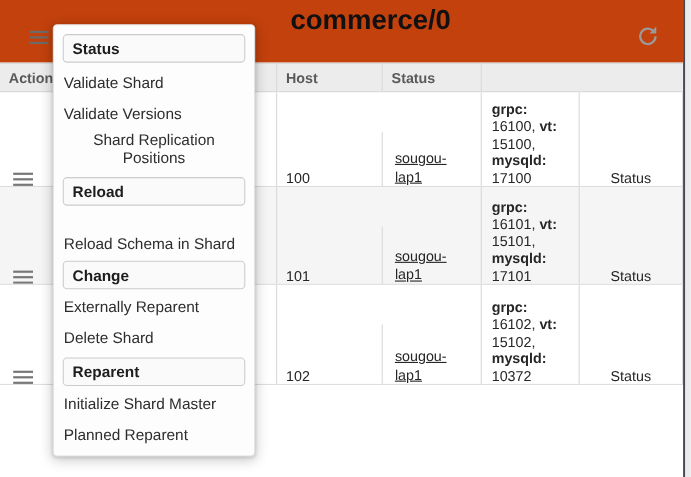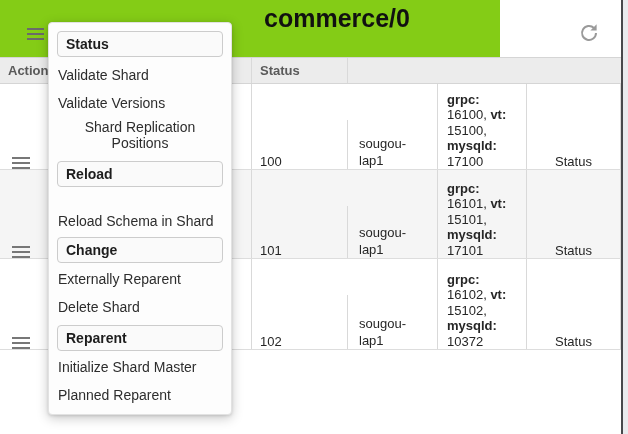--- a/index.html
+++ b/index.html
@@ -3,40 +3,40 @@
 <meta charset="utf-8">
 <style>
   * { margin:0; padding:0; box-sizing:border-box; }
   html,body { width:628px; height:434px; }
   body {
     font-family:"Liberation Sans", sans-serif;
     background:#ffffff; color:#212121;
     position:relative; overflow:hidden;
   }
   
-  .topbar { position:absolute; left:0; top:0; width:500px; height:57px; background:#84cc16; }
+  .topbar { position:absolute; left:0; top:0; width:621px; height:57px; background:#c2410c; }
   .burger-main { position:absolute; left:27px; top:28px; width:17px; height:14px; cursor:pointer; }
   .burger-main i, .burger-row i { display:block; height:2px; background:#6b6b6b; margin-bottom:3px; }
   .page-title { position:absolute; left:264px; top:4px; font-size:25px; font-weight:bold; color:#111; letter-spacing:0; }
   .refresh-btn { position:absolute; left:577px; top:21px; width:24px; height:24px; cursor:pointer; }
   
   .tbl { position:absolute; left:0; top:57px; width:621px; }
   .trow { display:grid; grid-template-columns:252px 96px 90px 89px 94px; }
   .thead { background:#ececec; border-top:1px solid #d5d5d5; border-bottom:1px solid #d5d5d5; height:27px; }
   .thead .cell { font-weight:bold; font-size:13px; color:#5a5a5a; line-height:25px; padding-left:8px; display:flex; align-items:center; }
   .cell { border-right:1px solid #d9d9d9; overflow:hidden; }
   .tbody-row { border-bottom:1px solid #dddddd; background:#fff; }
   .tbody-row.alt { background:#f5f5f5; }
   .r1 { height:86px; } .r2 { height:89px; } .r3 { height:91px; }
   .tbody-row .cell { display:flex; align-items:flex-end; font-size:13px; color:#262626; }
   .cell-actions { padding-left:12px; }
   .burger-row { width:18px; height:12px; cursor:pointer; }
   .burger-row i { background:#777; }
   .cell-uid { padding-left:8px;margin-top:36px; }
-  .cell-host { padding-left:11px; padding-right:12px; }
+  .cell-host { padding-left:11px; padding-right:12px;text-decoration:underline; }
   .cell-host div { line-height:17px; }
   .cell-ports { padding-left:9px; padding-right:8px; }
   .cell-ports div { line-height:15.5px; }
   .cell-ports b { font-weight:bold; }
   .cell-status { justify-content:center; padding:0; }
   .sort-icon { margin-left:11px; display:inline-block; cursor:pointer; }
   
   .edge-line { position:absolute; left:621px; top:0; width:2px; height:434px; background:#47494c; }
   .gutter { position:absolute; left:623px; top:0; width:5px; height:434px; background:#e9ebee; }
   
@@ -79,20 +79,23 @@
       <path d="M19 12a7 7 0 1 1-2.05-4.95" fill="none" stroke="#9a9a9a" stroke-width="2"></path>
       <polygon points="19.6,3.2 19.6,9.4 13.4,9.4" fill="#9a9a9a"></polygon>
     </svg>
   </div>
 </div>
 
 <div class="tbl">
   <div class="trow thead">
     <div class="cell">
         <span>Actions</span>
+      </div>
+    <div class="cell">
+        <span>Host</span>
       </div>
     <div class="cell">
         <span>Status</span>
       </div>
   </div>
 
   <div class="trow tbody-row r1">
     <div class="cell cell-actions">
       <div class="burger-row">
           <i></i>

